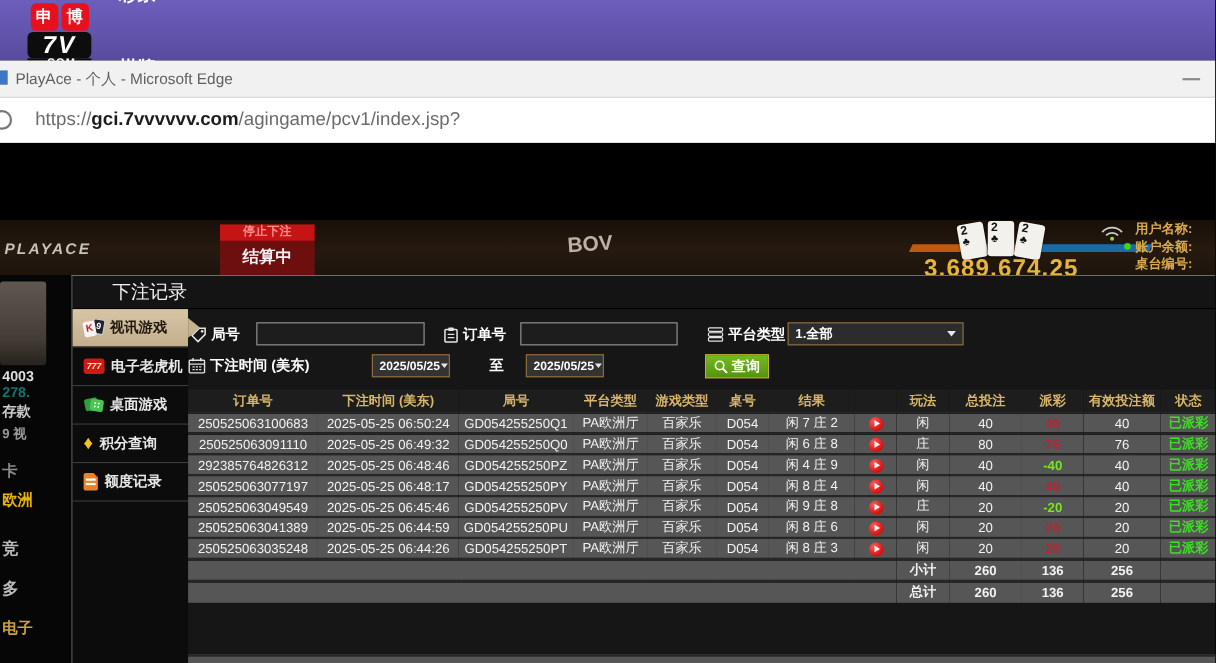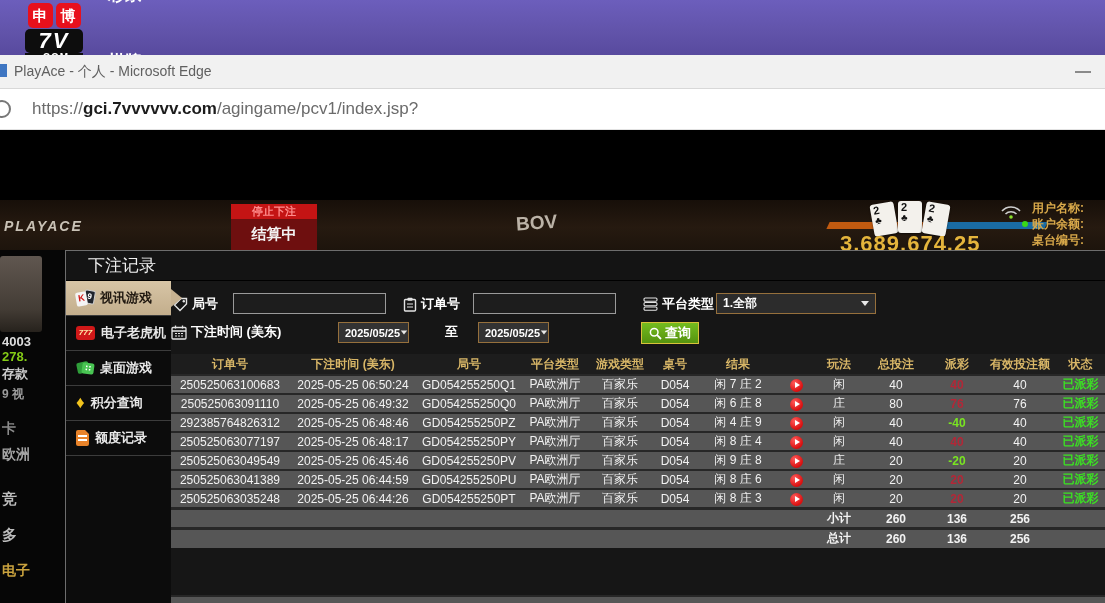--- a/index.html
+++ b/index.html
@@ -31,21 +31,21 @@
     display:flex; align-items:center; border-bottom:1px solid #e2e2e2; }
   .url-icon { position:absolute; left:-7px; top:11px; width:18px; height:18px; border:2px solid #777; border-radius:50%; }
   .url-text { margin-left:32px; font-size:17px; color:#6b6b6b; }
   .url-text b { color:#1c1c1c; font-weight:bold; }
 
   
   .blackband { position:absolute; left:0; top:130px; width:1105px; height:70px; background:#000; }
   .gamestrip { position:absolute; left:0; top:200px; width:1105px; height:50px;
     background:linear-gradient(180deg,#170f09 0%,#261a10 55%,#1d140c 100%); overflow:hidden; }
   .playace { position:absolute; left:4px; top:18px; color:#c9c2b6; font-size:14px; font-weight:bold; letter-spacing:2px;font-style:italic; }
-  .stop-badge { position:absolute; left:200px; top:4px; width:86px; text-align:center;margin-left:31px; }
+  .stop-badge { position:absolute; left:200px; top:4px; width:86px; text-align:center; }
   .stop-badge-top { background:#c41414; color:#ff8d8d; font-size:11px; font-weight:bold; height:15px; line-height:15px; }
   .stop-badge-bottom { background:#6e0f0f; color:#f3f3f3; font-size:15px; font-weight:bold; height:31px; line-height:30px; }
   .bov { position:absolute; left:516px; top:12px; color:#d6cec2; font-size:19px; font-weight:bold; transform:rotate(-4deg); opacity:.85; }
   .bar-orange { position:absolute; left:828px; top:22px; width:106px; height:7px; background:#c05a10; transform:skewX(-25deg); }
   .bar-blue { position:absolute; left:938px; top:22px; width:108px; height:7px; background:#1a6ba3; transform:skewX(-25deg); }
   .gcard { position:absolute; top:3px; width:24px; height:32px; background:#f3f1ec; border-radius:3px;
     color:#111; font-size:11px; font-weight:bold; padding:1px 0 0 3px; line-height:10px; box-shadow:0 1px 2px rgba(0,0,0,.6); }
   .gcard .suit { font-size:10px; }
   .jackpot { position:absolute; left:840px; top:31px; color:#e5b53c; font-size:22px; font-weight:bold; letter-spacing:1px; }
   .wifi { position:absolute; left:1000px; top:4px; }
@@ -55,21 +55,21 @@
 
   
   .left-bg { position:absolute; left:0; top:250px; width:65px; height:353px; background:#060606; overflow:hidden; }
   .avatar { position:absolute; left:0; top:6px; width:42px; height:76px;
     background:linear-gradient(180deg,#6a6058 0%,#4a423a 70%,#2a251f 100%); border-radius:3px; opacity:.9; }
   .left-bg span { position:absolute; left:2px; font-weight:bold; white-space:nowrap; }
 
   
   .modal { position:absolute; left:65px; top:250px; width:1040px; height:353px;
     background:#141414; border-top:1px solid #6d6d6d; border-left:1px solid #6d6d6d; }
-  .modal-title { height:30px; line-height:30px; padding-left:22px; color:#f0f0f0; font-size:17px;
+  .modal-title { height:30px; line-height:30px; padding-left:36px; color:#f0f0f0; font-size:17px;
     background:#141414; border-bottom:1px solid #000; }
   .modal-body { position:relative; display:flex; height:322px; }
 
   
   .sidebar { width:105px; background:#0c0c0c; }
   .side-item { position:relative; height:35px; display:flex; align-items:center; gap:6px; padding-left:10px;
     border-bottom:1px solid #3c3c3c; color:#e8e8e8; font-size:13px; font-weight:bold; cursor:pointer; }
   .side-item.active { background:linear-gradient(180deg,#d7c5a6 0%,#c3ae8c 100%); color:#201810; }
   .side-item.active::after { content:""; position:absolute; right:-11px; top:50%; margin-top:-9px;
     border-left:11px solid #c6b190; border-top:9px solid transparent; border-bottom:9px solid transparent; z-index:5; }
@@ -181,25 +181,25 @@
     <div class="acct">
       <div>用户名称:</div>
       <div>账户余额:</div>
       <div>桌台编号:</div>
     </div>
   </div>
 
   <div class="left-bg" id="left-bg">
     <div class="avatar"></div>
   <span style="top: 84px; color: rgb(221, 221, 221); font-size: 13px;">4003</span>
-      <span style="top: 99px; color: #84cc16; font-size: 13px; text-align: center;">278.</span>
+      <span style="top: 99px; color: #0f766e; font-size: 13px; text-align: center;">278.</span>
       <span style="top: 115px; color: rgb(204, 204, 204); font-size: 13px;">存款</span>
       <span style="top: 136px; color: rgb(154, 154, 154); font-size: 12px;">9 视</span>
       <span style="top: 170px; color: rgb(138, 138, 138); font-size: 14px;">卡</span>
-      <span style="top: 196px; color: #a3a3a3; font-size: 14px;">欧洲</span>
+      <span style="top: 196px; color: #eab308; font-size: 14px;">欧洲</span>
       <span style="top: 240px; color: rgb(187, 187, 187); font-size: 15px;">竞</span>
       <span style="top: 276px; color: rgb(187, 187, 187); font-size: 15px;">多</span>
       <span style="top: 312px; color: rgb(201, 162, 62); font-size: 14px;">电子</span>
     </div>
 
   <div class="modal">
     <div class="modal-title">下注记录</div>
     <div class="modal-body">
 
       <div class="sidebar">

